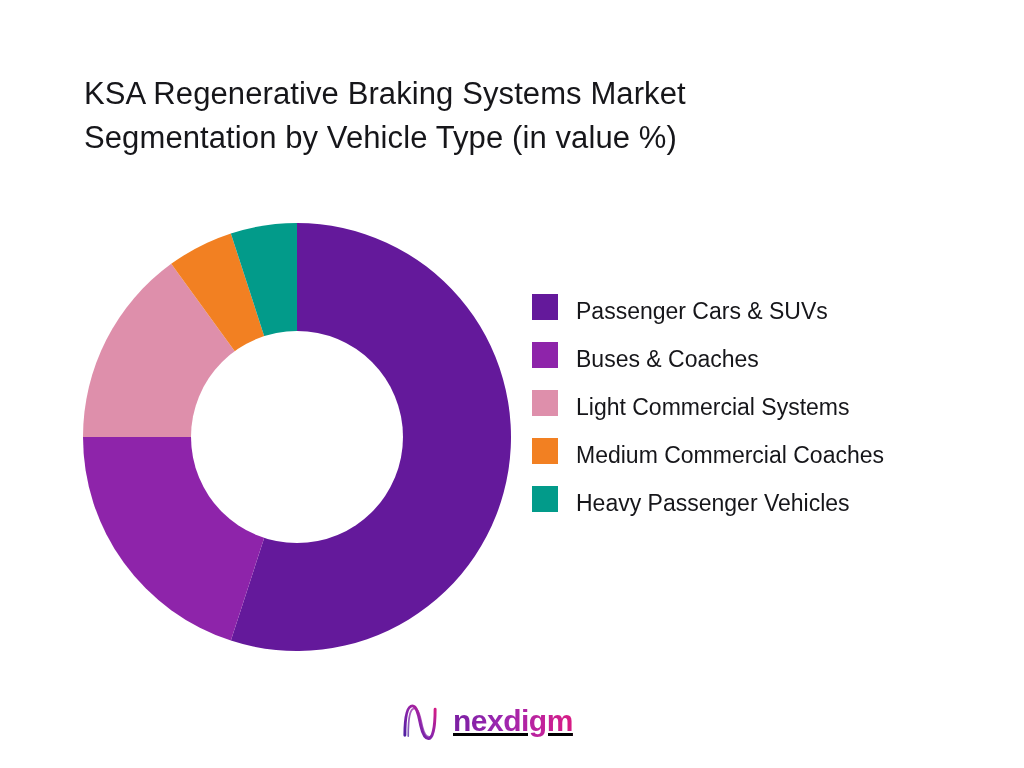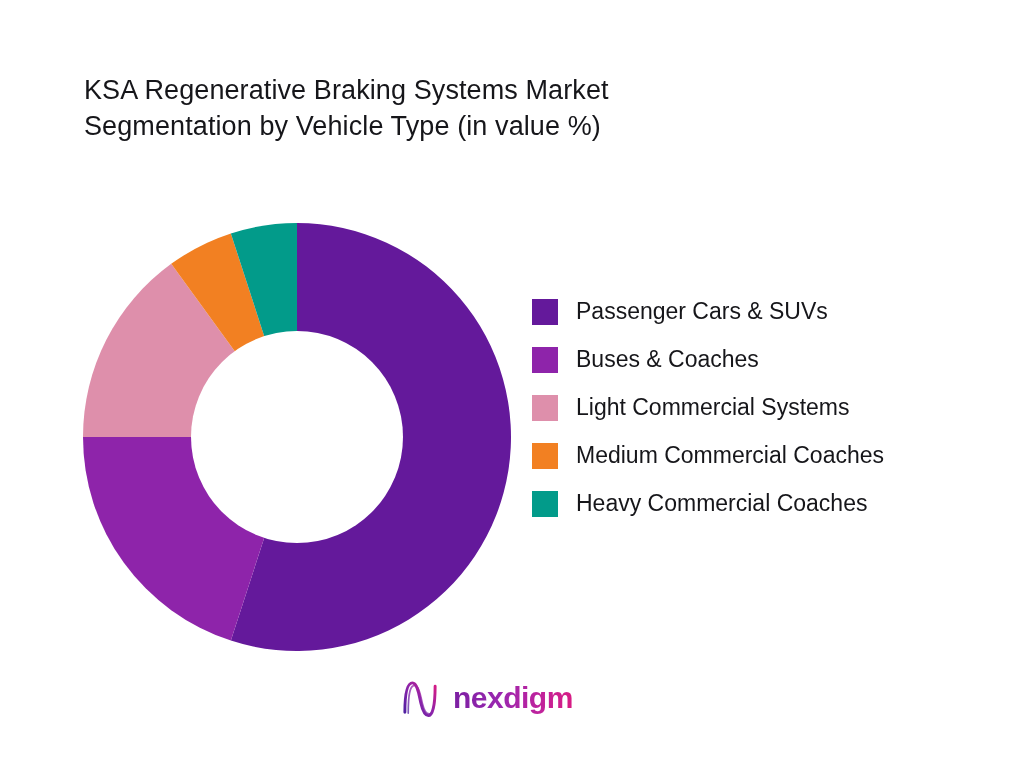--- a/index.html
+++ b/index.html
@@ -19,22 +19,22 @@
     inset: 0;
     background: #ffffff;
   }
 
   
   #chart-title {
     position: absolute;
     left: 84px;
     top: 72px;
     width: 760px;
-    font-size: 27px;
-    line-height: 36px;
+    font-size: 31px;
+    line-height: 44px;
     color: #16161a;
     font-weight: 400;
     letter-spacing: 0.1px;
     white-space: pre-line;
   }
 
   
   #donut-wrap {
     position: absolute;
     left: 83px;
@@ -46,45 +46,46 @@
 
   
   #legend {
     position: absolute;
     left: 532px;
     top: 292px;
     width: 470px;
   }
   .legend-row {
     display: flex;
-    align-items: center;
+    align-items: flex-start;
     margin-bottom: 10px;
   }
   .legend-swatch {
     width: 26px;
     height: 26px;
     flex: 0 0 26px;
     margin-top: 2px;
   }
   .legend-label {
     margin-left: 18px;
     font-size: 23px;
     line-height: 38px;
     color: #16161a;
     max-width: 400px;
   }
 
   
   #logo {
     position: absolute;
     left: 399px;
-    top: 673px;
+    top: 700px;
     display: flex;
-    align-items: flex-end;
+    align-items: flex-start;
     height: 46px;
+    text-decoration: underline;
   }
   #logo-mark { width: 42px; height: 42px; flex: 0 0 42px; }
   #logo-word {
     margin-left: 12px;
     font-size: 30px;
     font-weight: bold;
     letter-spacing: -0.5px;
     background: linear-gradient(90deg, #7b1fa2 0%, #9b27b0 40%, #c2229a 75%, #d81b83 100%);
     -webkit-background-clip: text;
     background-clip: text;
@@ -125,21 +126,21 @@
       <div class="legend-row">
         <span class="legend-swatch" style="background: rgb(222, 143, 171);"></span>
         <span class="legend-label">Light Commercial Systems</span>
       </div>
       <div class="legend-row">
         <span class="legend-swatch" style="background: rgb(242, 128, 34);"></span>
         <span class="legend-label">Medium Commercial Coaches</span>
       </div>
       <div class="legend-row">
         <span class="legend-swatch" style="background: rgb(2, 155, 138);"></span>
-        <span class="legend-label">Heavy Commercial Coaches</span>
+        <span class="legend-label">Heavy Passenger Vehicles</span>
       </div>
     </div>
 
   <div id="logo">
     <svg id="logo-mark" viewBox="0 0 100 100">
       <defs>
         <linearGradient id="lg" x1="0" y1="1" x2="1" y2="0">
           <stop offset="0%" stop-color="#4a1fa0"></stop>
           <stop offset="50%" stop-color="#8e24aa"></stop>
           <stop offset="100%" stop-color="#d81b83"></stop>

